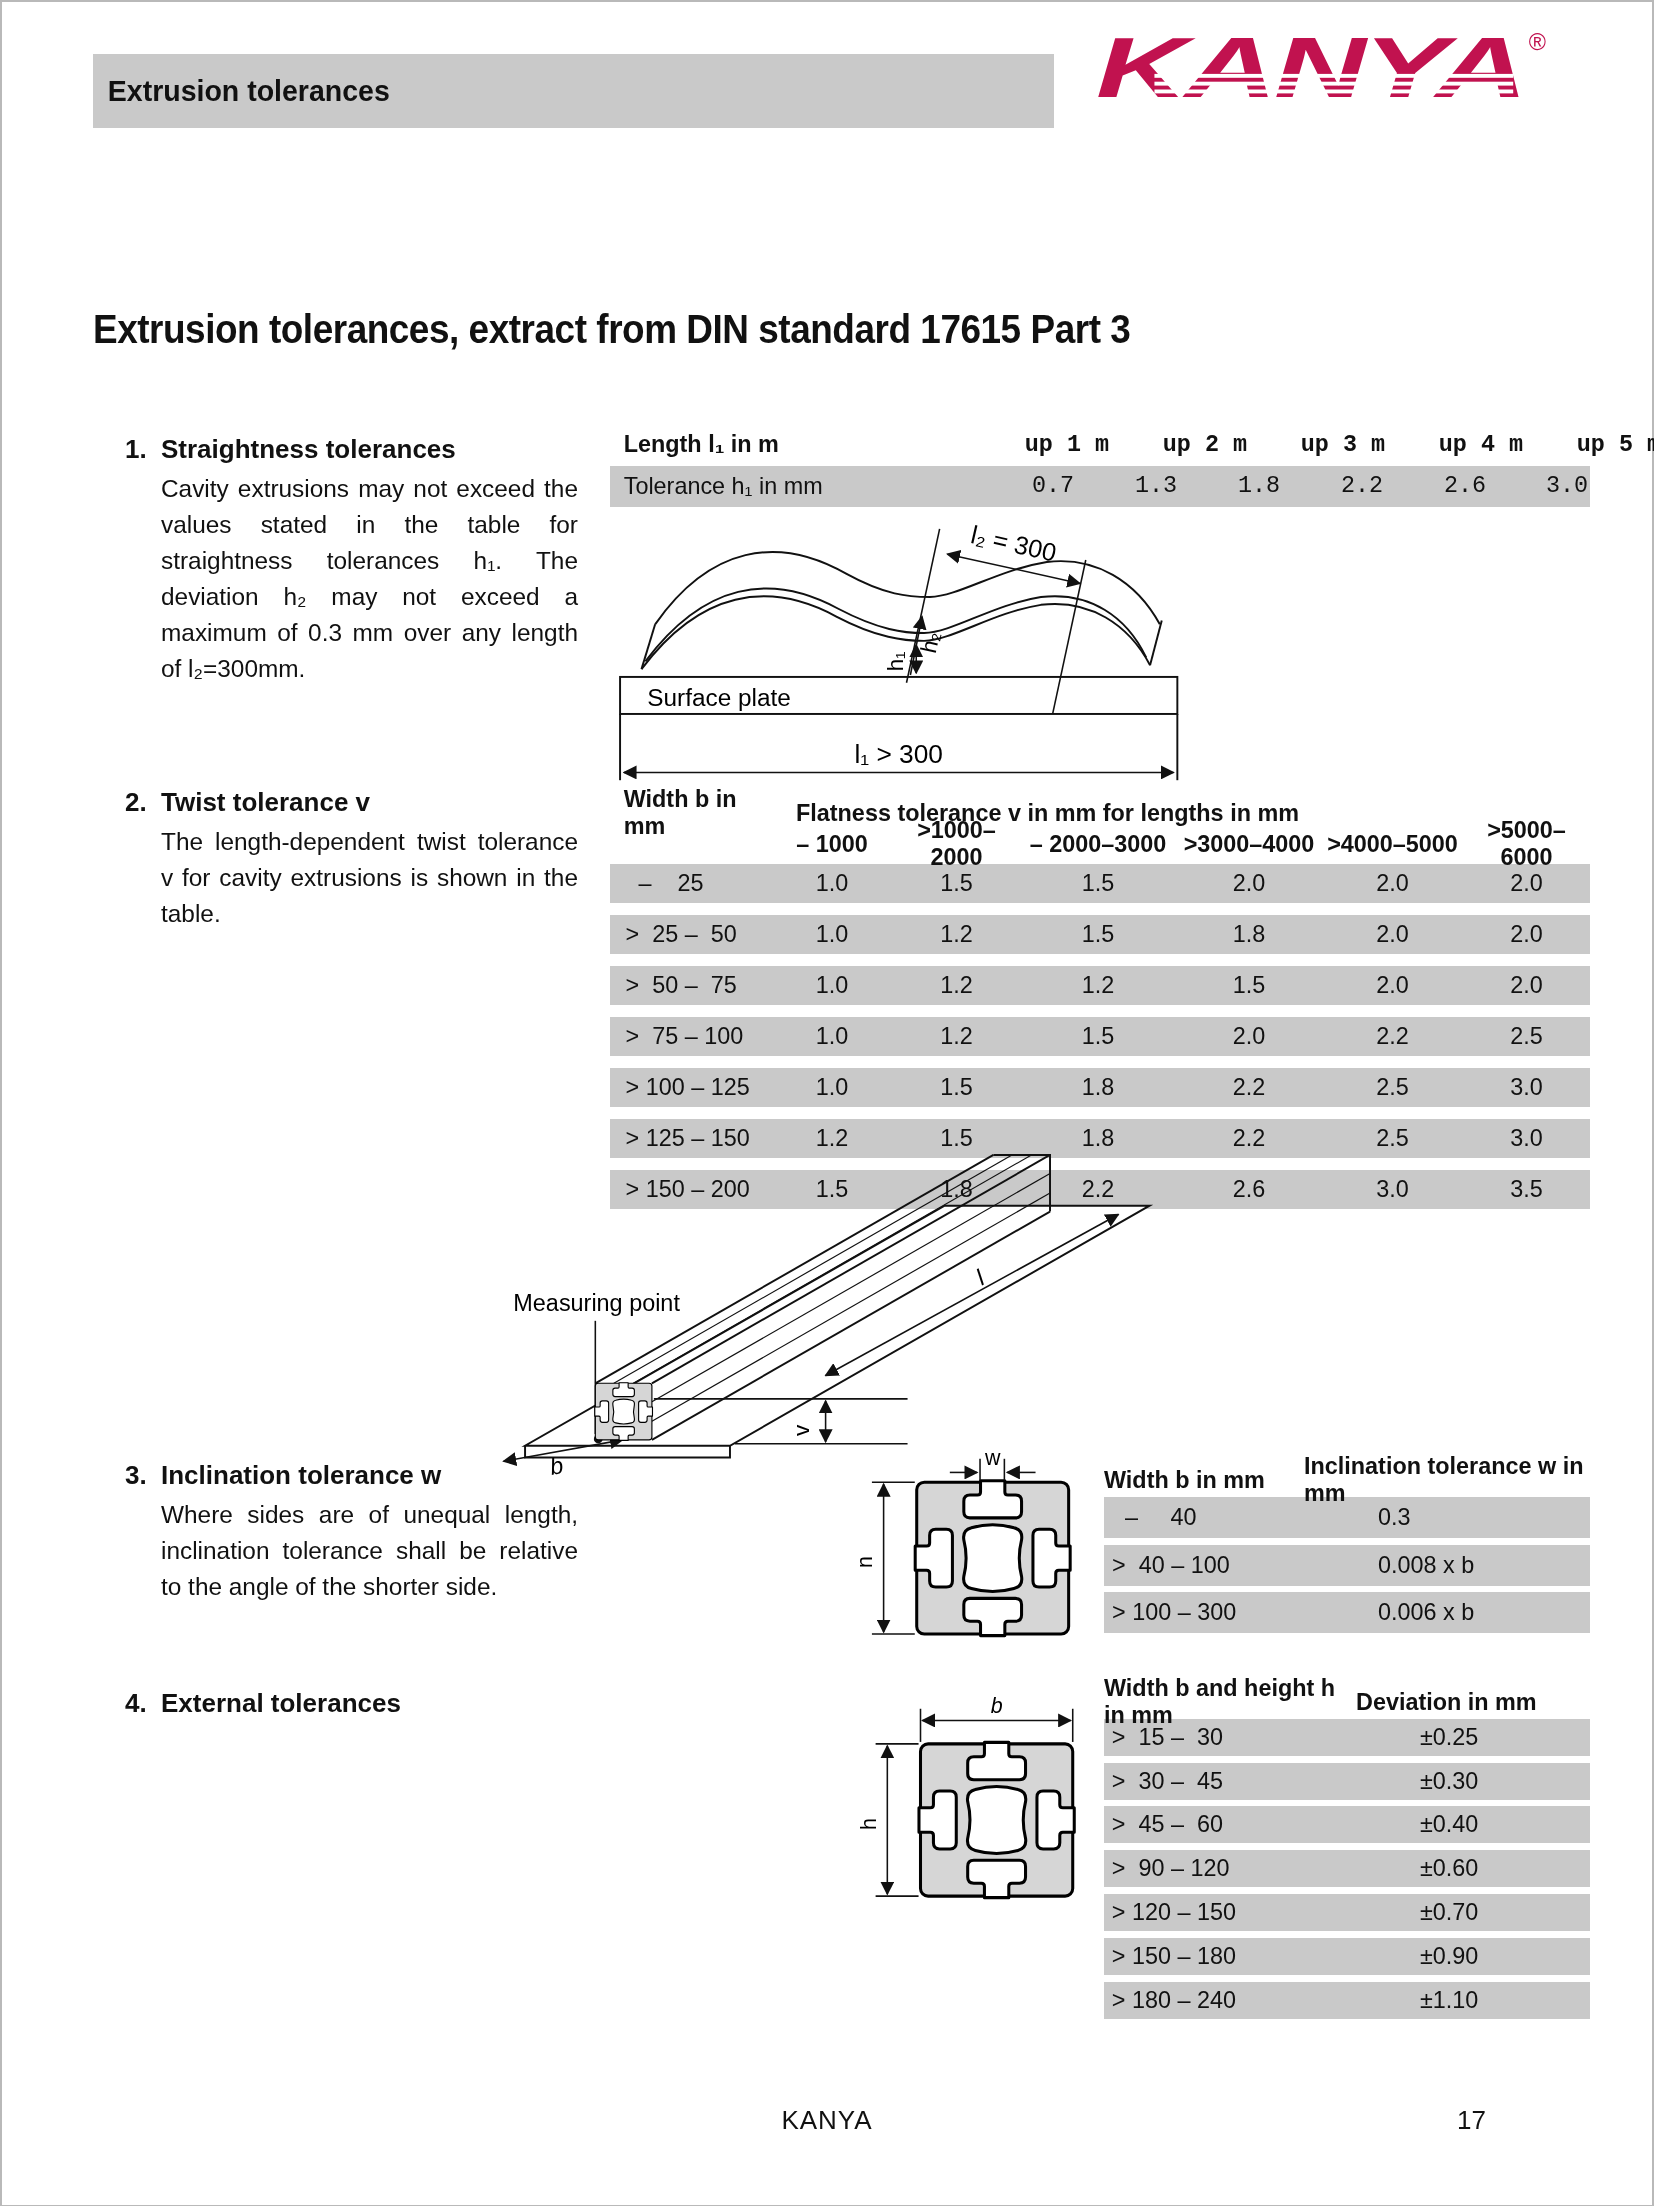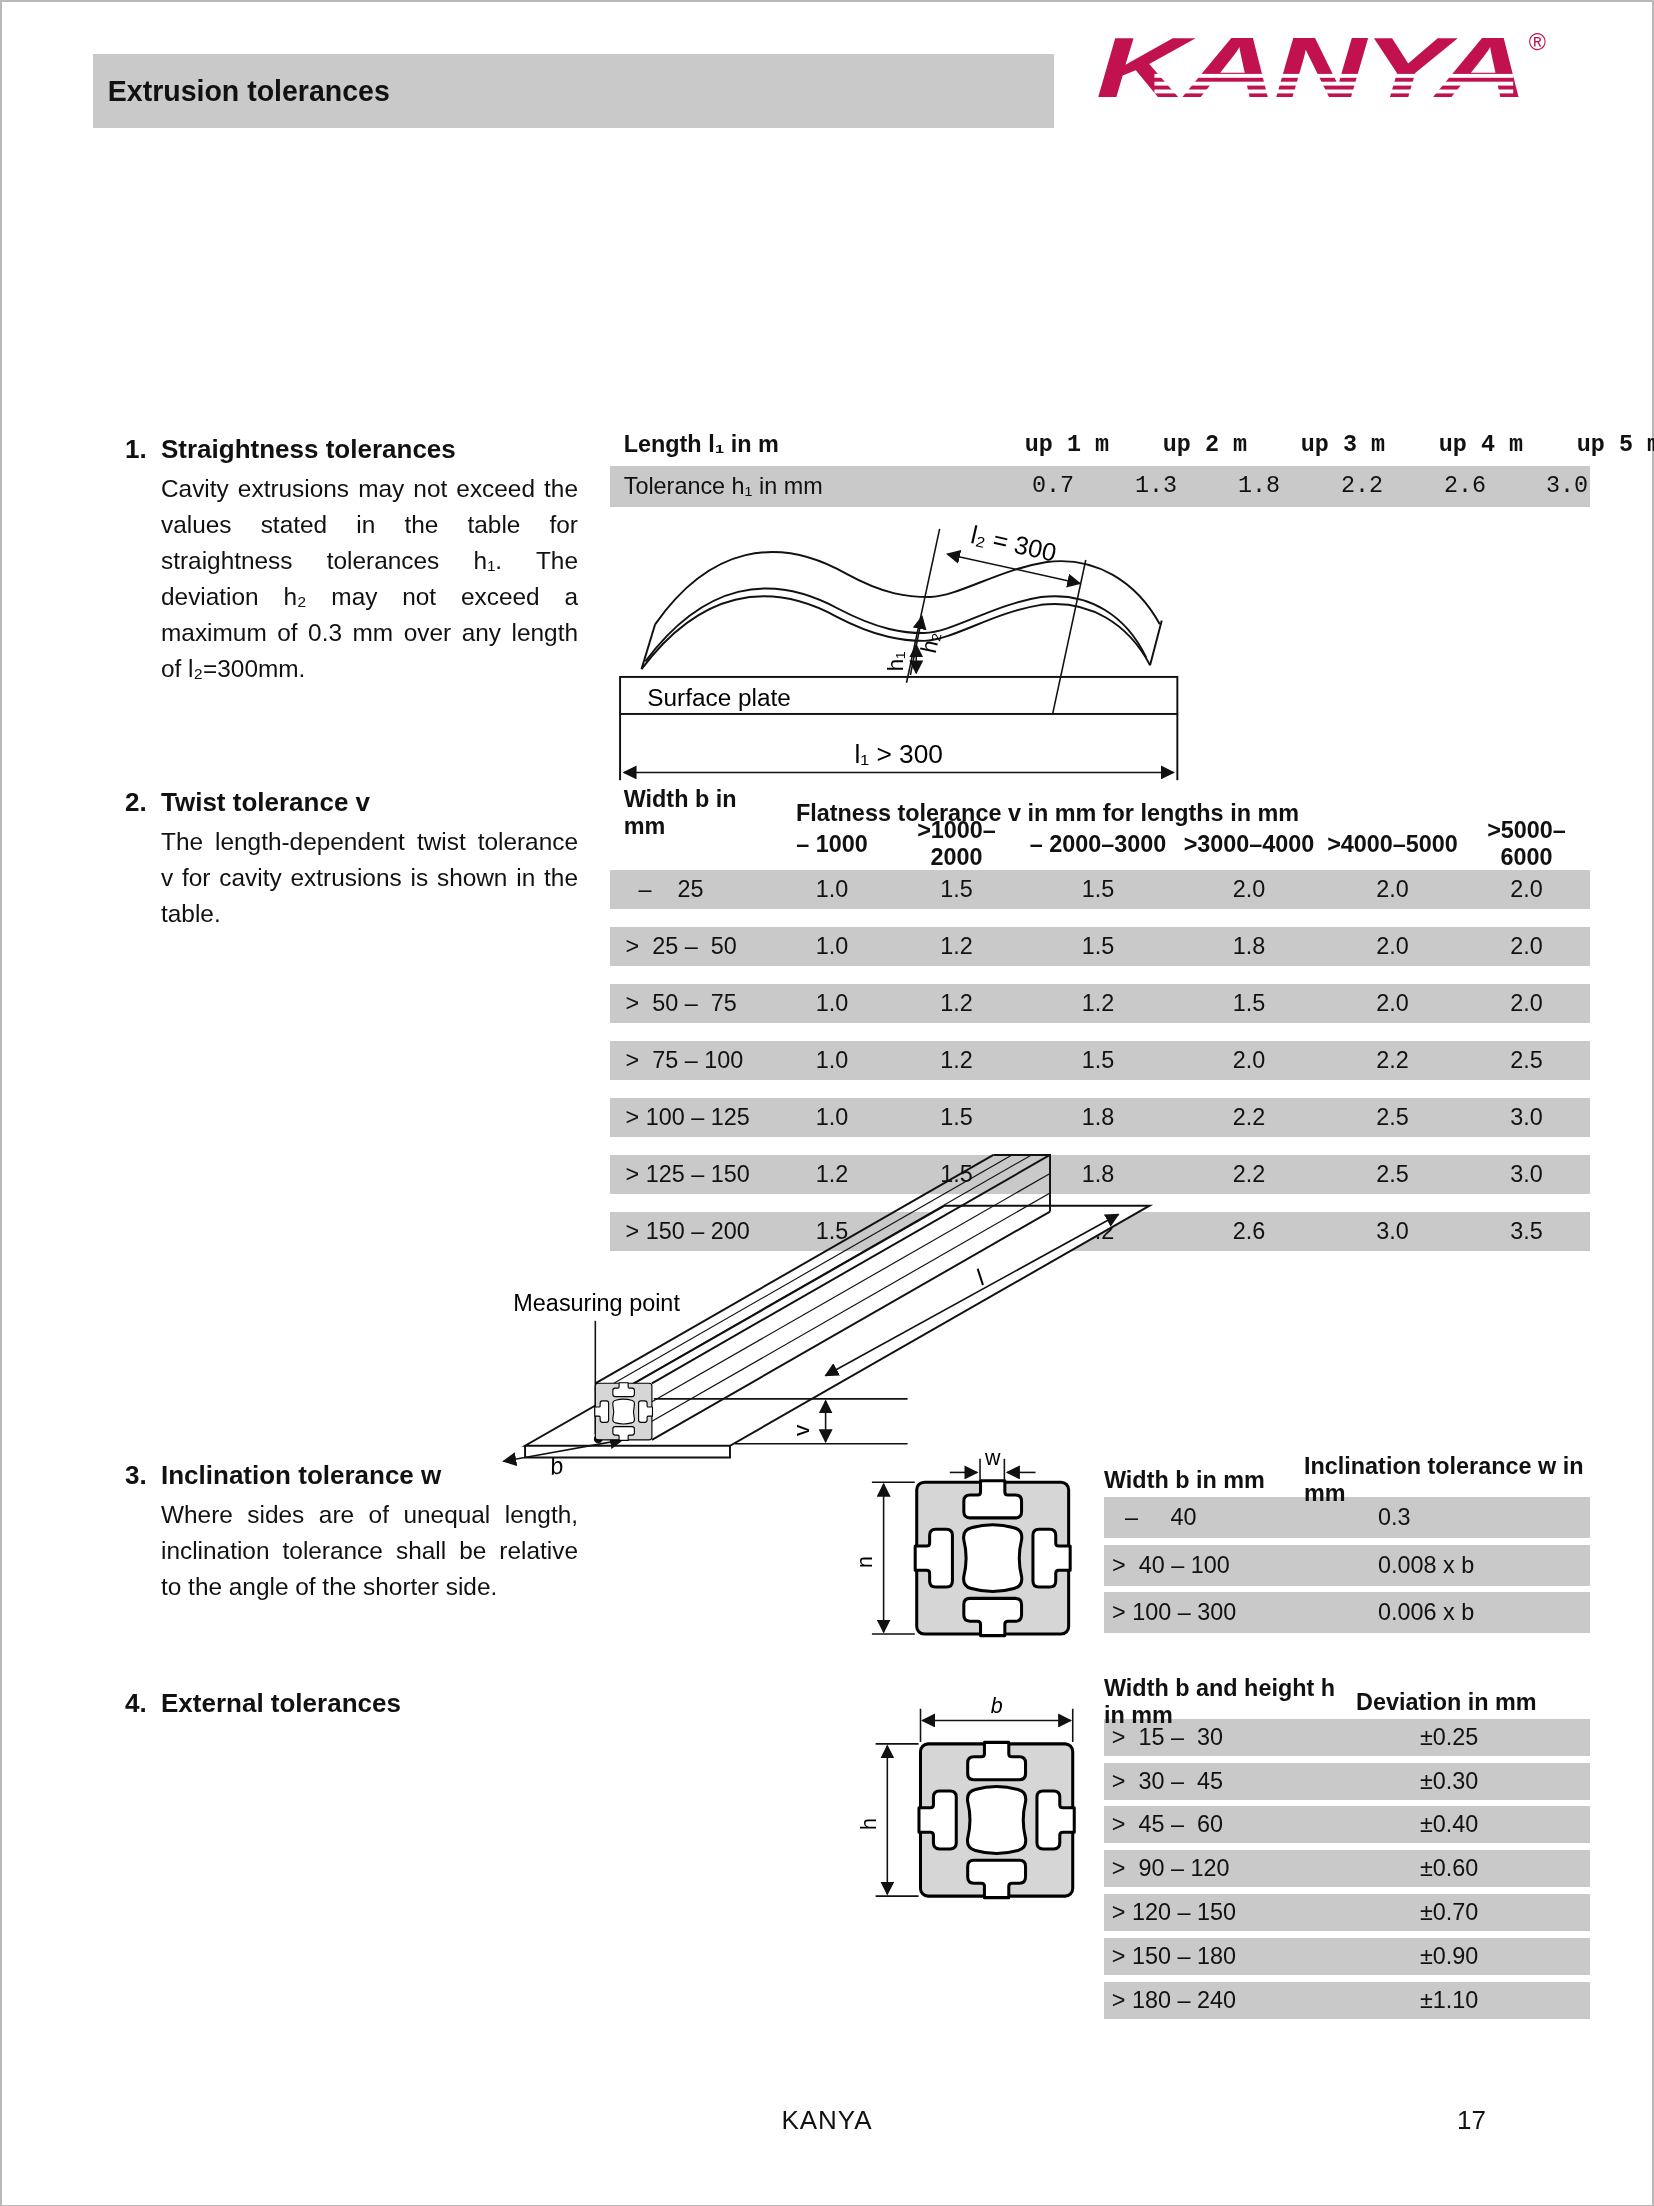--- a/index.html
+++ b/index.html
@@ -31,21 +31,21 @@
   .t1 .c0{padding-left:13.7px;}
   .t1 .cc{text-align:right;font-family:Liberation Mono, monospace;}
 
   
   .t2{left:610px;top:786px;width:980px;font-size:23.4px;}
   .t2 .h1{display:grid;grid-template-columns:161px 819px;font-weight:bold;height:31px;align-items:center;}
   .t2 .h1 .c0{padding-left:13.7px;}
   .t2 .h1 .sp{padding-left:25px;}
   .t2 .h2,.t2 .r{display:grid;grid-template-columns:161px 122px 127px 156px 146px 141px 127px;align-items:center;text-align:center;}
   .t2 .h2{font-weight:bold;height:35px;}
-  .t2 .r{background:#c9c9c9;height:39px;margin-top:18px;}
+  .t2 .r{background:#c9c9c9;height:39px;margin-top:12px;}
   .t2 .rng{text-align:left;padding-left:15.6px;white-space:pre;}
 
   
   .t3{left:1104px;top:1453px;width:486px;font-size:23.4px;}
   .t3 .h,.t3 .r{display:grid;grid-template-columns:200px 286px;align-items:center;}
   .t3 .h{font-weight:bold;height:37px;}
   .t3 .r{background:#c9c9c9;height:41px;margin-top:6.8px;}
   .t3 .rng{white-space:pre;padding-left:8px;}
   .t3 .val{padding-left:74px;}
 
@@ -95,20 +95,23 @@
     <text x="2" y="72" font-size="88" font-weight="bold" font-style="italic" letter-spacing="-2" fill="#c1124f" textLength="440" lengthAdjust="spacingAndGlyphs">KANYA</text>
     <g fill="#fff">
       <rect x="62" y="48" width="368" height="4"></rect>
       <rect x="62" y="56" width="368" height="4"></rect>
       <rect x="62" y="64" width="368" height="4"></rect>
       <rect x="62" y="72" width="368" height="4"></rect>
     </g>
     <text x="446" y="24" font-size="24" fill="#c1124f">®</text>
   </svg>
 
+  <div class="abs title">
+    <span class="in">Extrusion tolerances, extract from DIN standard 17615 Part 3</span>
+  </div>
 
   <div class="abs sec" style="top:433px">
     <div class="hd">
       <span class="num">1.</span>
       <span>Straightness tolerances</span>
     </div>
     <div class="bd">Cavity extrusions may not exceed the values stated in the table for straightness tolerances h₁. The deviation h₂ may not exceed a maximum of 0.3 mm over any length of l₂=300mm.</div>
   </div>
 
   <div class="abs t1">

